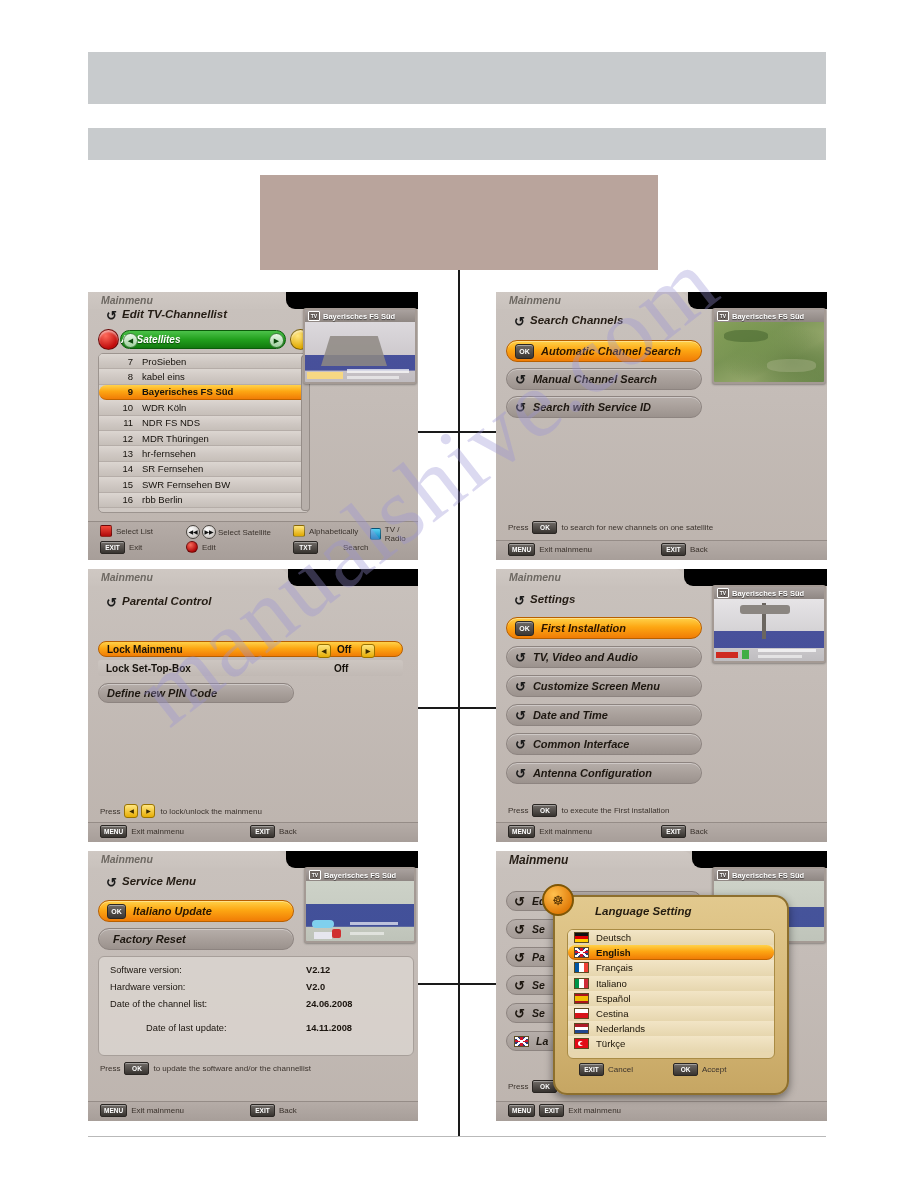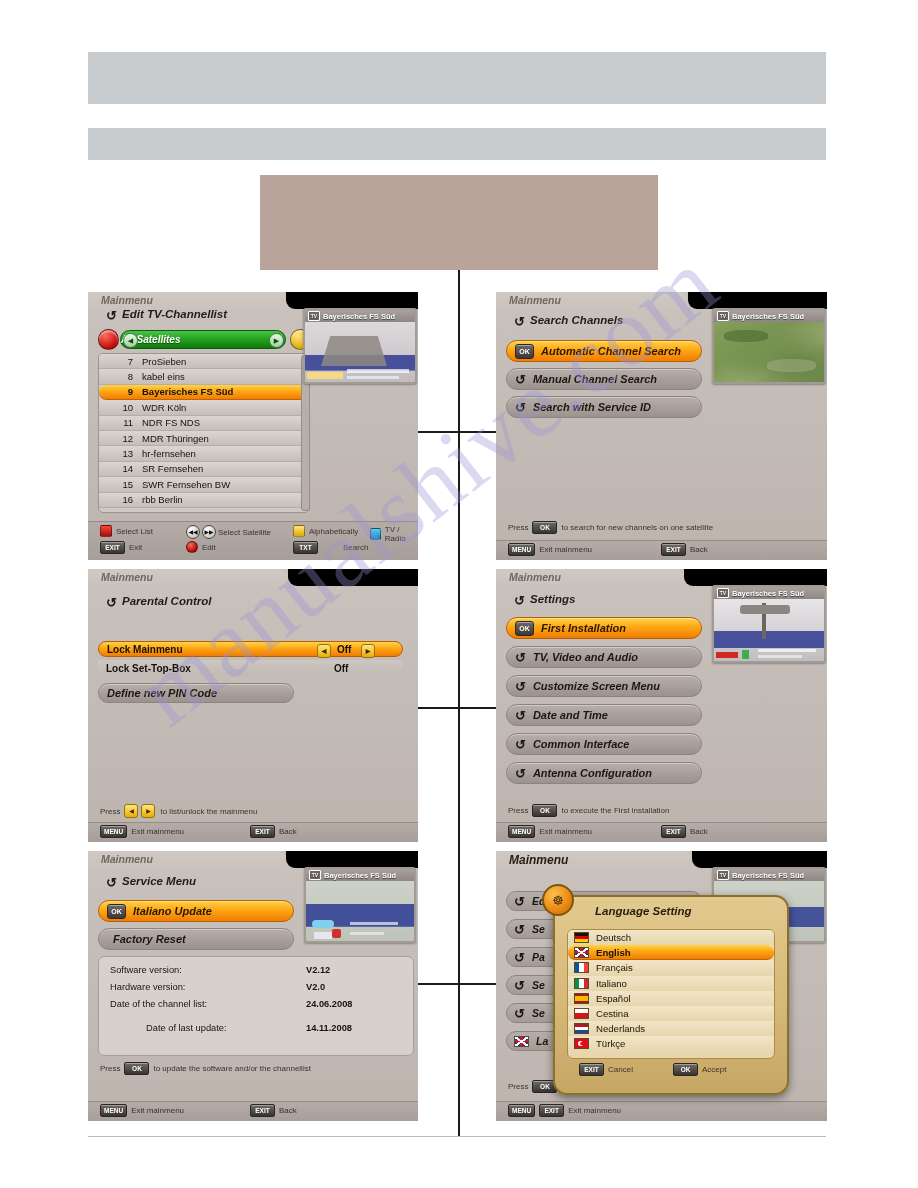--- a/index.html
+++ b/index.html
@@ -363,21 +363,21 @@
     </div>
 
     <div class="btn" style="left:10px;top:114px;width:196px;height:20px;">
       <span>Define new PIN Code</span>
     </div>
 
     <div class="hint" style="left:12px;top:235px;">
       <span style="margin-right:4px;">Press</span>
       <span class="ybtn">◀</span>
       <span class="ybtn">▶</span>
-      <span style="margin-left:2px;">to list/unlock the mainmenu</span>
+      <span style="margin-left:2px;">to lock/unlock the mainmenu</span>
     </div>
 
     <div class="barfoot"></div>
     <div class="hint" style="left:12px;bottom:4px;">
       <span class="keycap">MENU</span>
       <span>Exit mainmenu</span>
     </div>
     <div class="hint" style="left:162px;bottom:4px;">
       <span class="keycap">EXIT</span>
       <span>Back</span>

